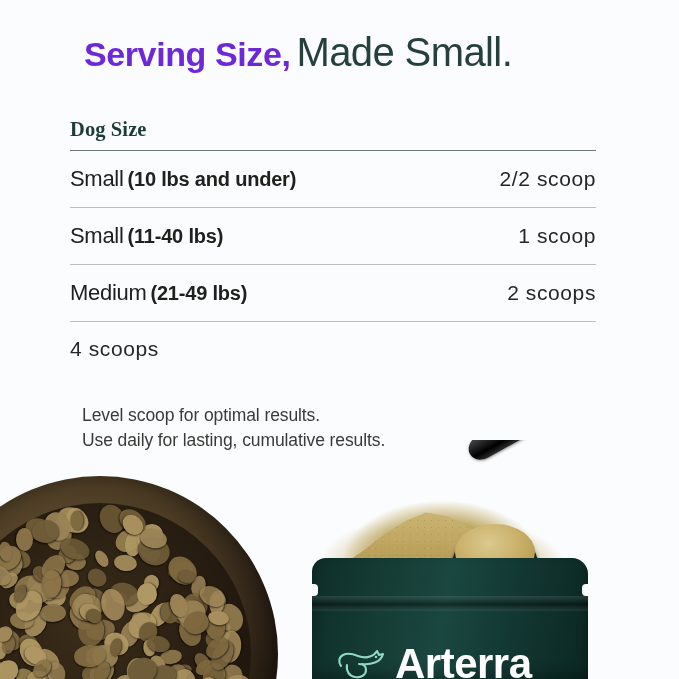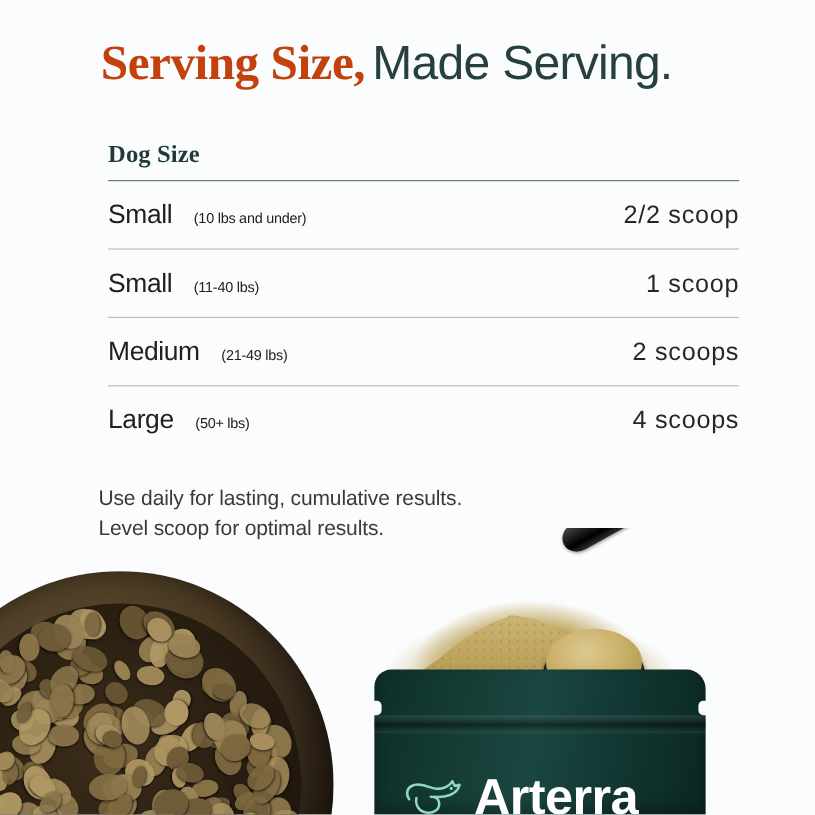--- a/index.html
+++ b/index.html
@@ -20,39 +20,39 @@
 
   
   .title {
     position: absolute;
     left: 84px;
     top: 32px;
     white-space: nowrap;
     line-height: 1;
   }
   .title-strong {
-    font-family: Liberation Serif, serif;
+    font-family: Liberation Sans, sans-serif;
     font-weight: bold;
-    font-size: 41px;
+    font-size: 34px;
     letter-spacing: -0.4px;
-    color: #c2410c;
+    color: #6d28d9;
   }
   .title-light {
     font-family: "Liberation Sans", sans-serif;
     font-weight: 300;
     font-size: 40px;
     letter-spacing: -0.6px;
     color: #26403b;
     margin-left: 6px;
   }
 
   
   .table {
     position: absolute;
-    left: 90px;
+    left: 70px;
     top: 118px;
     width: 526px;
   }
   .thead {
     display: flex;
     justify-content: space-between;
     align-items: baseline;
     padding-bottom: 9px;
     border-bottom: 1.6px solid #6d7a74;
   }
@@ -76,24 +76,24 @@
   .cell-left {
     white-space: nowrap;
     color: #20201f;
   }
   .size-name {
     font-size: 22px;
     font-weight: 400;
     letter-spacing: -0.3px;
   }
   .size-range {
-    font-size: 12px;
-    font-weight: 400;
+    font-size: 20px;
+    font-weight: 700;
     letter-spacing: -0.2px;
-    margin-left: 18px;
+    margin-left: 4px;
   }
   .cell-right {
     font-size: 21px;
     font-weight: 400;
     letter-spacing: 0.6px;
     color: #262625;
     white-space: nowrap;
   }
 
   
@@ -273,21 +273,21 @@
     letter-spacing: -0.5px;
     line-height: 1;
   }
 </style>
 </head>
 <body>
 
 <div id="page">
 
   <div class="title">
-    <span class="title-strong">Serving Size,</span><span class="title-light">Made Serving.</span>
+    <span class="title-strong">Serving Size,</span><span class="title-light">Made Small.</span>
   </div>
 
   <div class="table">
 
     <div class="thead">
       <span class="th">Dog Size</span>
     </div>
 
     <div class="row">
       <span class="cell-left">
@@ -304,31 +304,28 @@
     </div>
 
     <div class="row">
       <span class="cell-left">
         <span class="size-name">Medium</span><span class="size-range">(21-49 lbs)</span>
       </span>
       <span class="cell-right">2 scoops</span>
     </div>
 
     <div class="row last">
-      <span class="cell-left">
-        <span class="size-name">Large</span><span class="size-range">(50+ lbs)</span>
-      </span>
       <span class="cell-right">4 scoops</span>
     </div>
 
   </div>
 
   <div class="footnotes">
+    <div>Level scoop for optimal results.</div>
     <div>Use daily for lasting, cumulative results.</div>
-    <div>Level scoop for optimal results.</div>
   </div>
 
   <div class="photo">
 
     <div class="bowl">
       <div class="bowl-inner" id="kibble-host">
           <div class="k" style="left: 95.5749px; top: 19.4865px; width: 29.6375px; height: 26.4452px; background: rgb(154, 131, 85); transform: rotate(-79.7023deg); opacity: 0.85;"></div>
           <div class="k" style="left: 114.955px; top: 50.3203px; width: 22.1416px; height: 17.4371px; background: rgb(139, 116, 73); transform: rotate(13.5715deg); opacity: 0.96;"></div>
           <div class="k" style="left: 144.145px; top: 50.5301px; width: 17.56px; height: 10.9106px; background: rgb(168, 143, 94); transform: rotate(58.2611deg); opacity: 0.87;"></div>
           <div class="k" style="left: 76.0285px; top: 74.7969px; width: 17.0004px; height: 12.281px; background: rgb(125, 104, 63); transform: rotate(-76.7494deg); opacity: 0.99;"></div>

